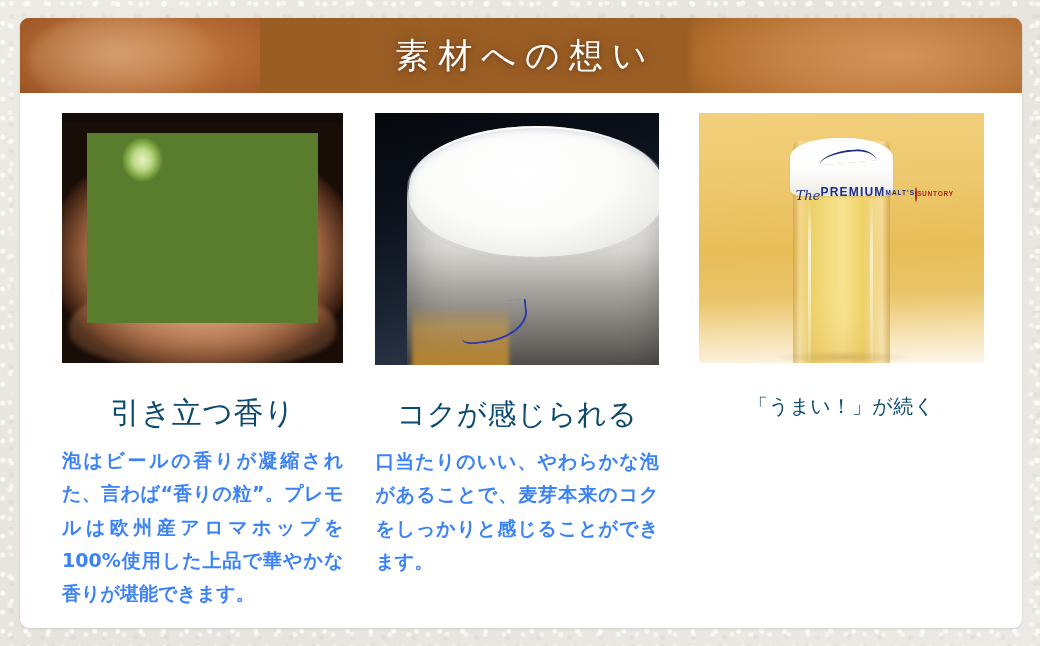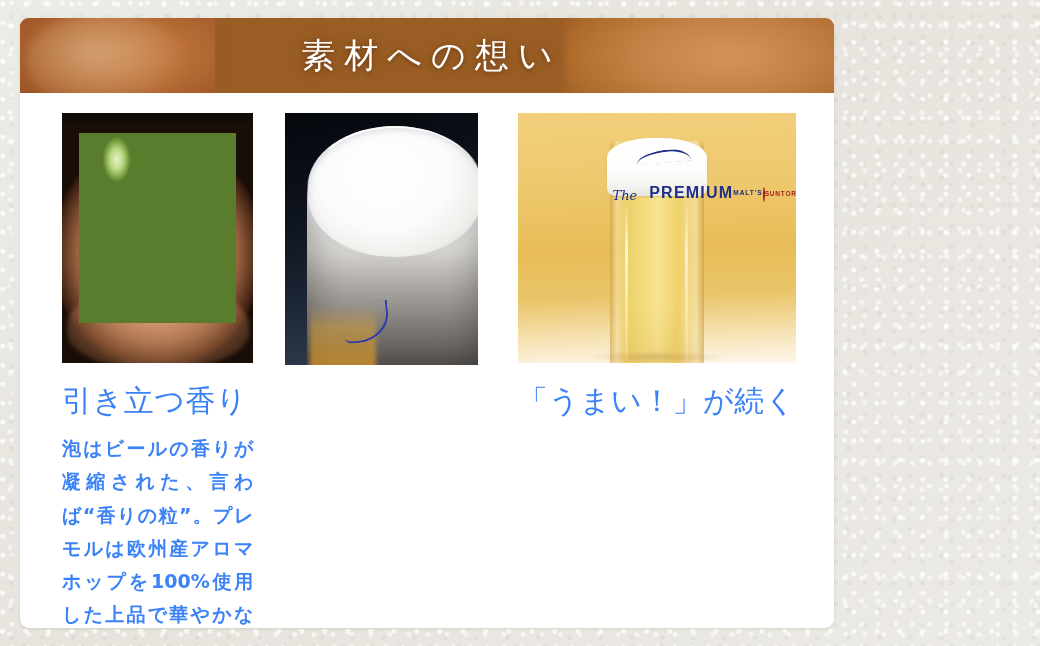--- a/index.html
+++ b/index.html
@@ -22,21 +22,21 @@
       linear-gradient(140deg, #ecebe5 0%, #e6e4dd 45%, #eceae4 100%);
     background-size: 23px 19px, 31px 27px, 17px 23px, 29px 21px, 19px 29px, 100% 100%;
     position: relative;
   }
 
   
   .card {
     position: absolute;
     left: 20px;
     top: 18px;
-    width: 814px;
+    width: 1002px;
     height: 610px;
     background: #ffffff;
     border-radius: 9px;
     overflow: hidden;
     box-shadow: 0 1px 3px rgba(0,0,0,0.10);
   }
 
   
   .banner {
     position: relative;
@@ -311,26 +311,25 @@
   .photo-glass .logo-swoosh {
     position: absolute;
     left: 26%; top: -3px;
     width: 62%; height: 13px;
     border-top: 2.5px solid #1d2f86;
     border-radius: 60% 40% 0 0 / 100% 100% 0 0;
     transform: rotate(-5deg);
   }
   .photo-glass .logo-premium {
     font-family: "Liberation Sans", sans-serif;
-    font-size: 16px;
+    font-size: 12px;
     font-weight: bold;
     letter-spacing: 1.2px;
     color: #1d2f86;
     line-height: 1.1;
-    margin-left: 12px;
   }
   .photo-glass .logo-malts {
     font-family: "Liberation Sans", sans-serif;
     font-size: 6.5px;
     font-weight: bold;
     letter-spacing: 1px;
     color: #1d2f86;
     line-height: 1.2;
   }
   .photo-glass .logo-emblem {
@@ -353,38 +352,39 @@
     position: absolute;
     left: 26%; bottom: 0%;
     width: 48%; height: 5%;
     background: radial-gradient(ellipse at 50% 50%, rgba(190,150,80,0.45), rgba(190,150,80,0) 72%);
   }
 
   
   .col-heading {
     font-family: "DejaVu Serif", "Liberation Serif", serif;
     font-size: 30px;
-    color: #3b82f6;
-    margin-top: 18px;
+    color: #0c4a6e;
+    text-align: center;
+    margin-top: 30px;
     margin-bottom: 10px;
     letter-spacing: 0.5px;
     white-space: nowrap;
     font-weight: 500;
   }
   .col-body {
     font-family: "DejaVu Sans", "Liberation Sans", sans-serif;
     font-size: 19px;
     font-weight: bold;
     line-height: 1.75;
     color: #3b82f6;
     text-align: justify;
     text-justify: inter-character;
   }
   .col-2 .col-heading { font-size: 29px; }
-  .col-3 .col-heading { font-size: 30px; }
+  .col-3 .col-heading { font-size: 20px; }
 </style>
 </head>
 <body>
 
 <div class="card">
 
   <div class="banner">
     <div class="banner-photo">
       <div class="hand-left"></div>
       <div class="grains"></div>
@@ -406,20 +406,22 @@
     </div>
 
     <div class="col col-2">
       <div class="photo photo-foam">
         <div class="glass-body"></div>
         <div class="foam-top"></div>
         <div class="foam-rim"></div>
         <div class="beer-liquid"></div>
         <div class="blue-swoosh"></div>
       </div>
+      <div class="col-heading">コクが感じられる</div>
+      <div class="col-body">口当たりのいい、やわらかな泡があることで、麦芽本来のコクをしっかりと感じることができます。</div>
     </div>
 
     <div class="col col-3">
       <div class="photo photo-glass">
         <div class="tumbler"></div>
         <div class="head"></div>
         <div class="logo">
           <div class="logo-swoosh"></div>
           <div class="logo-the">The</div>
           <div class="logo-premium">PREMIUM</div>

